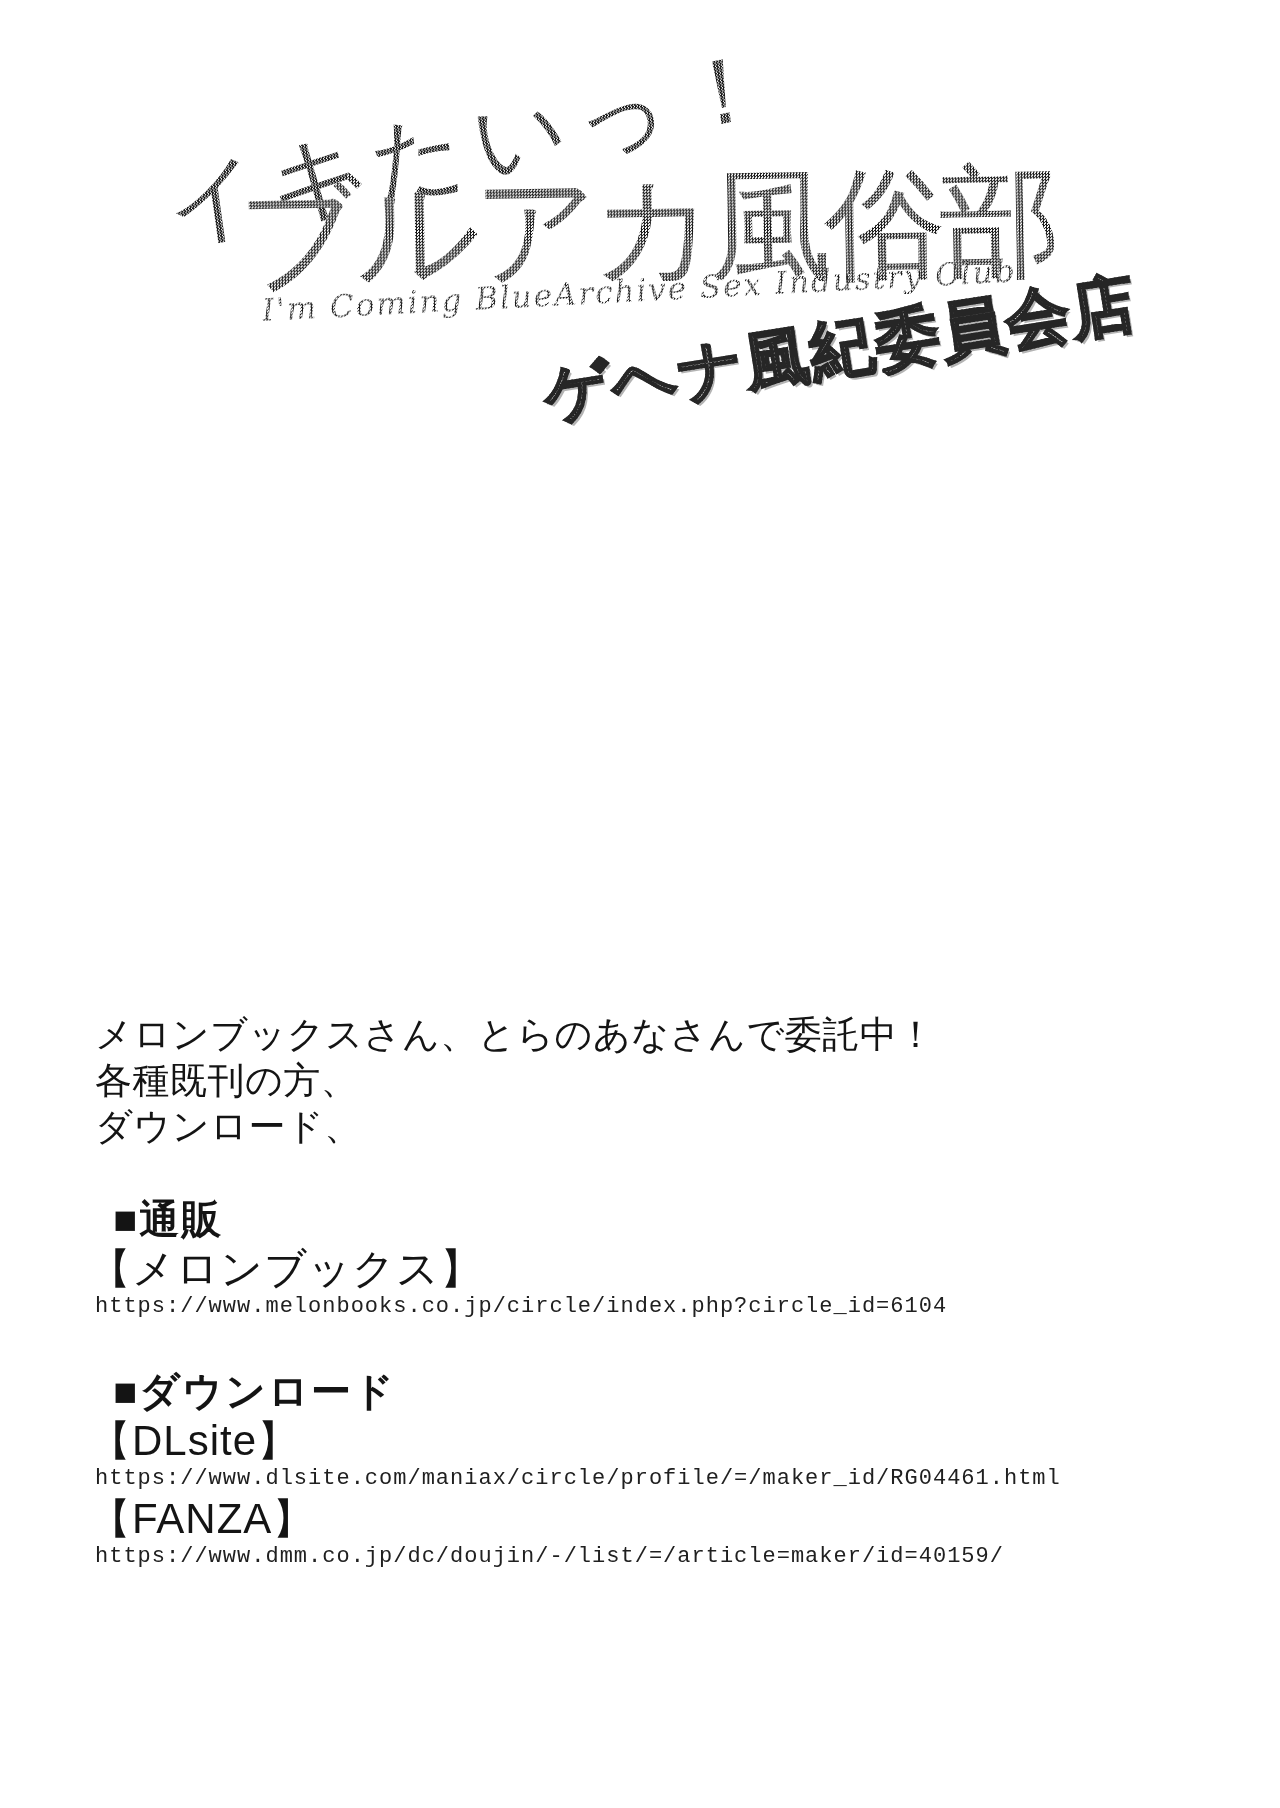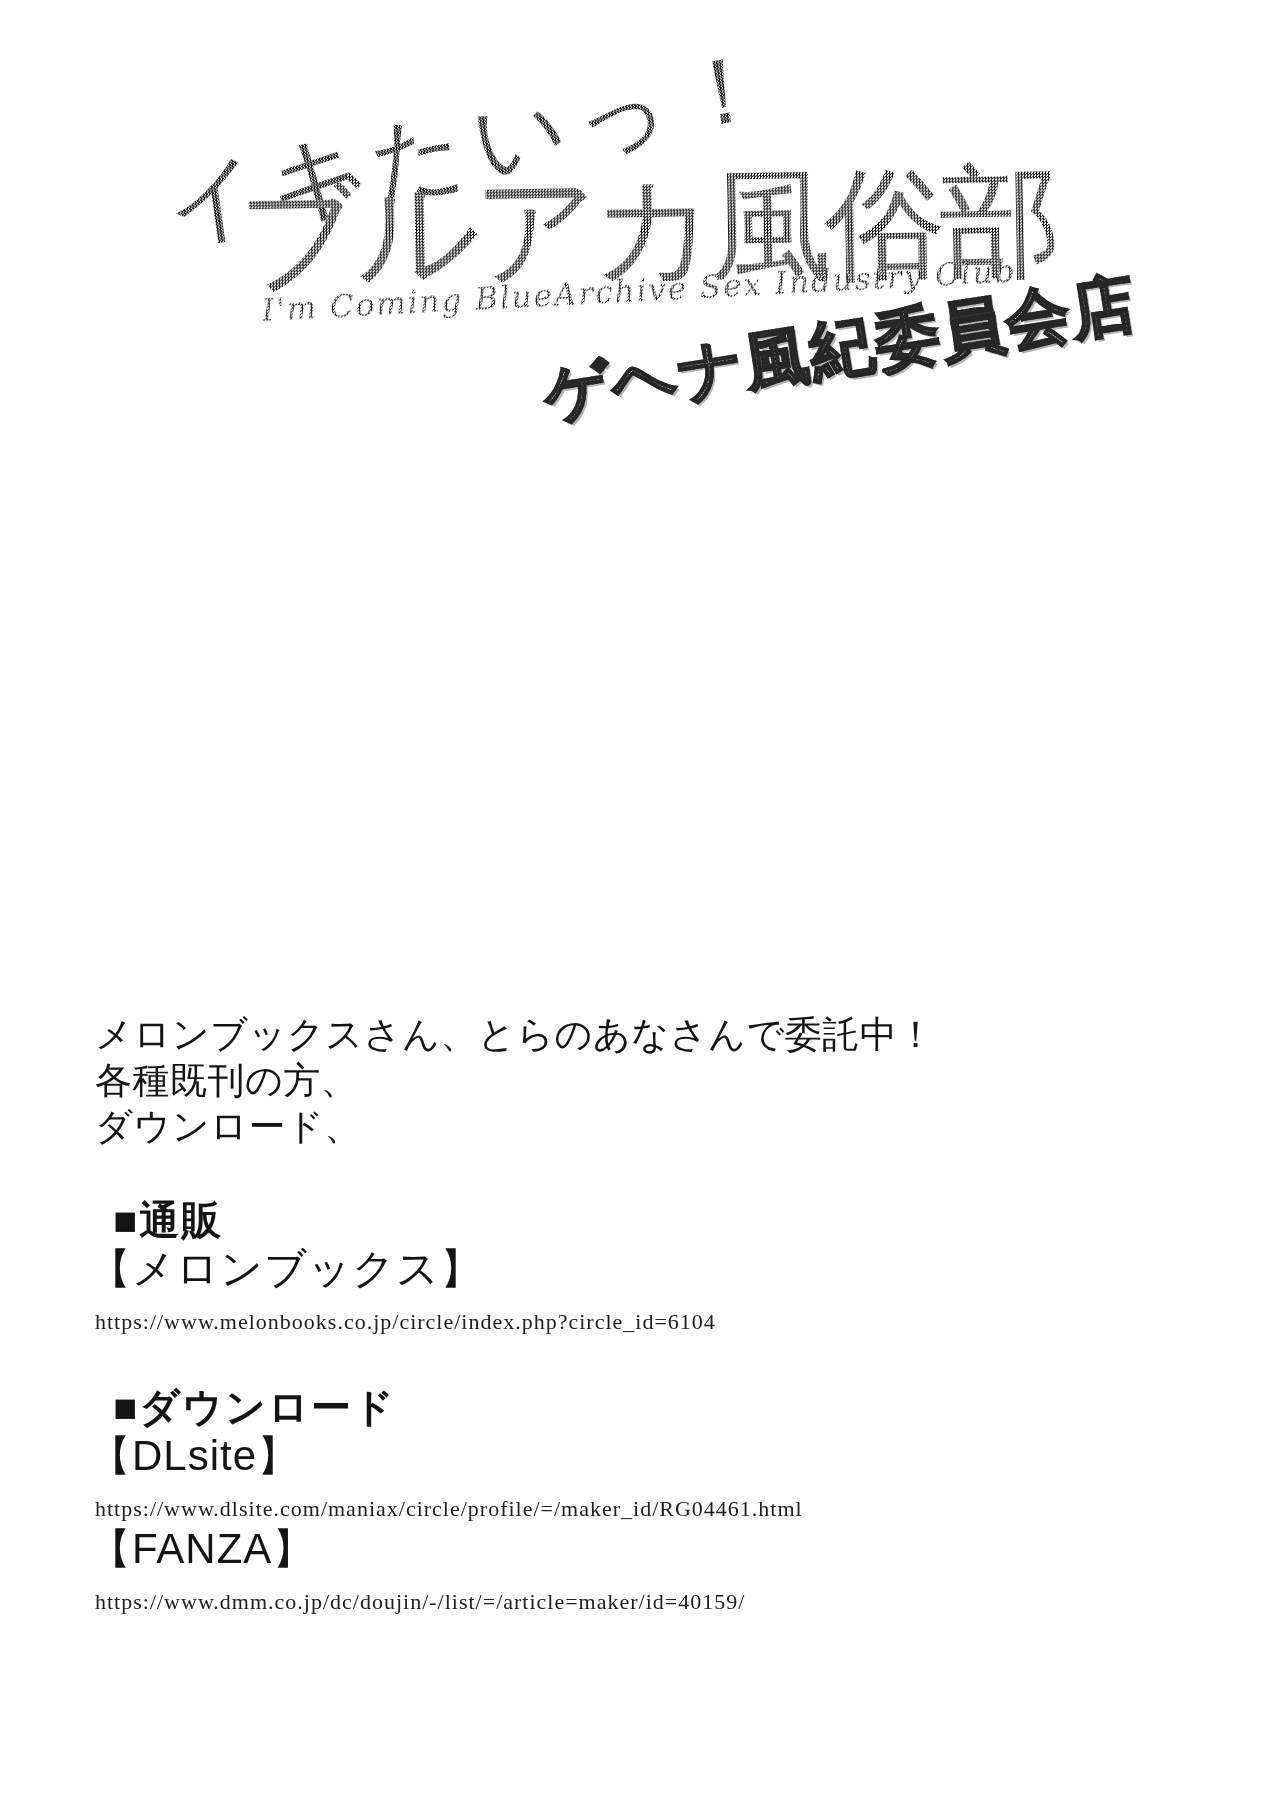--- a/index.html
+++ b/index.html
@@ -94,37 +94,37 @@
     font-weight: 500;
     white-space: nowrap;
   }
   .section { margin-top: 46px; }
   .section-heading {
     font-size: 40px;
     line-height: 48px;
     font-weight: 700;
     margin-left: 18px;
     letter-spacing: 2px;
+    font-family: Liberation Serif, serif;
   }
   .shop-label {
     font-size: 42px;
     line-height: 46px;
     font-weight: 400;
     margin-left: -6px;
     letter-spacing: 1px;
     white-space: nowrap;
   }
   .shop-url {
-    font-family: Liberation Serif, serif;
+    font-family: Liberation Mono, monospace;
     font-size: 22px;
     line-height: 30px;
     letter-spacing: 1px;
     color: #202020;
     white-space: nowrap;
-    margin-top: 15px;
   }
   .entry { margin-top: 2px; }
 </style>
 </head>
 <body>
 
 <div id="page">
 
   <div>
     <div class="title-kicker dither">イキたいっ！</div>

